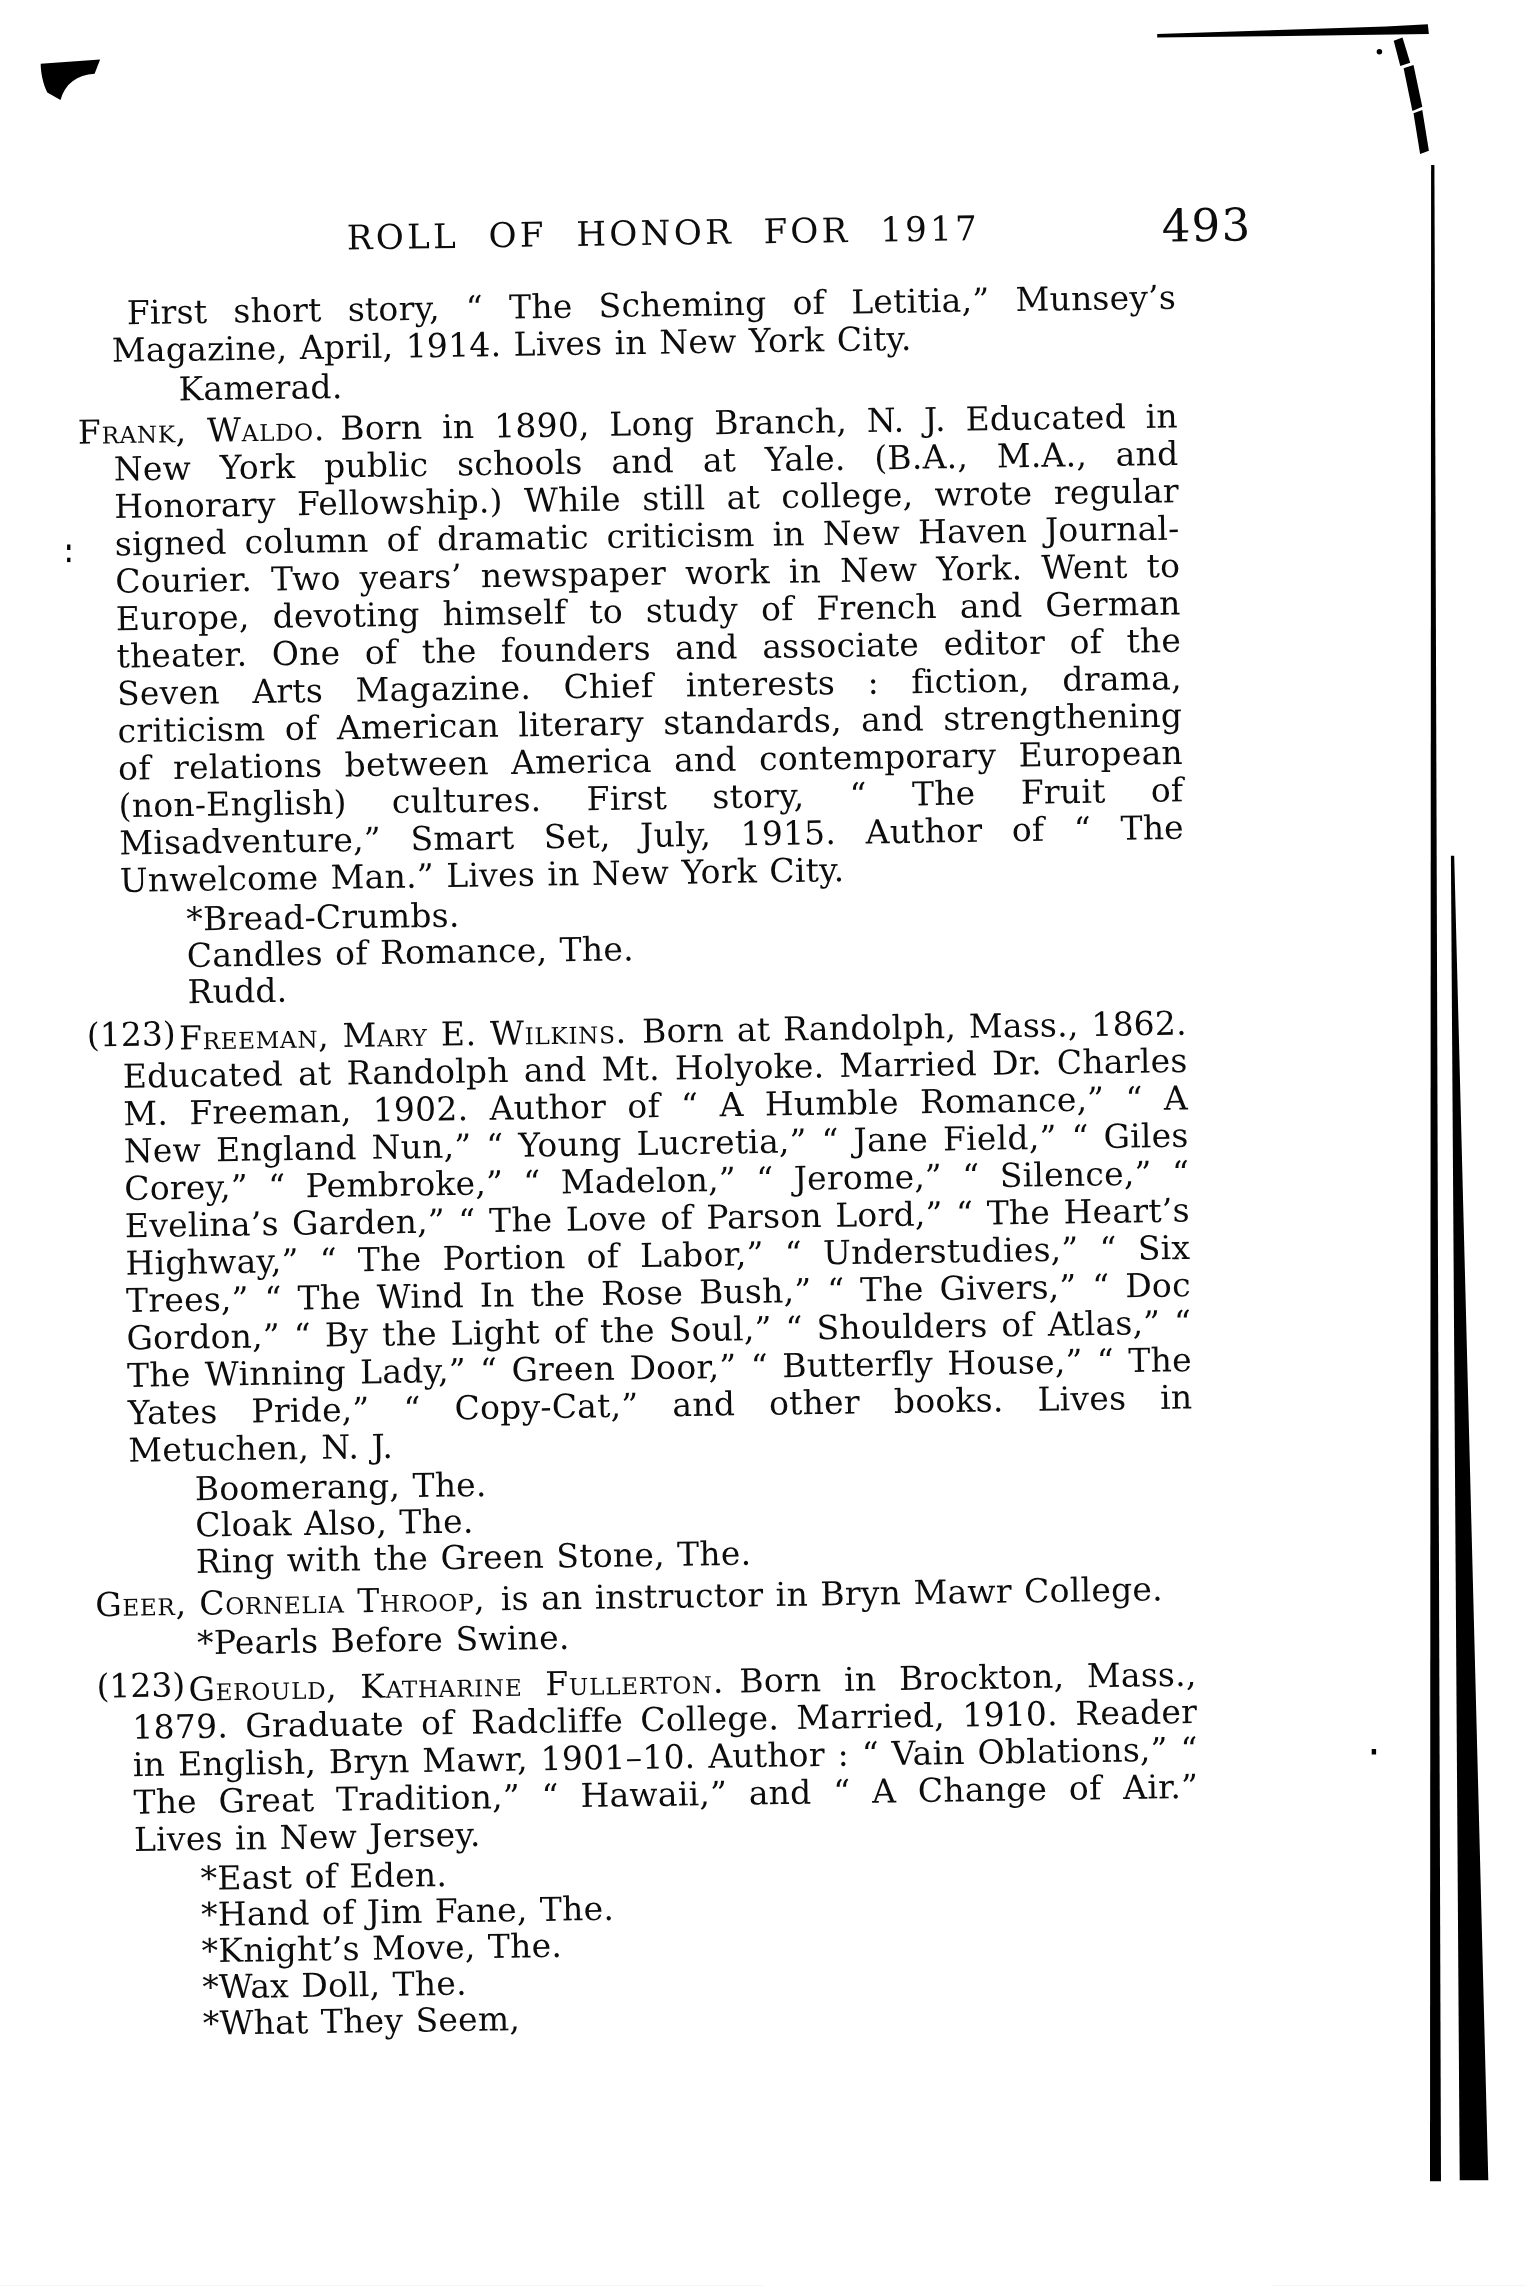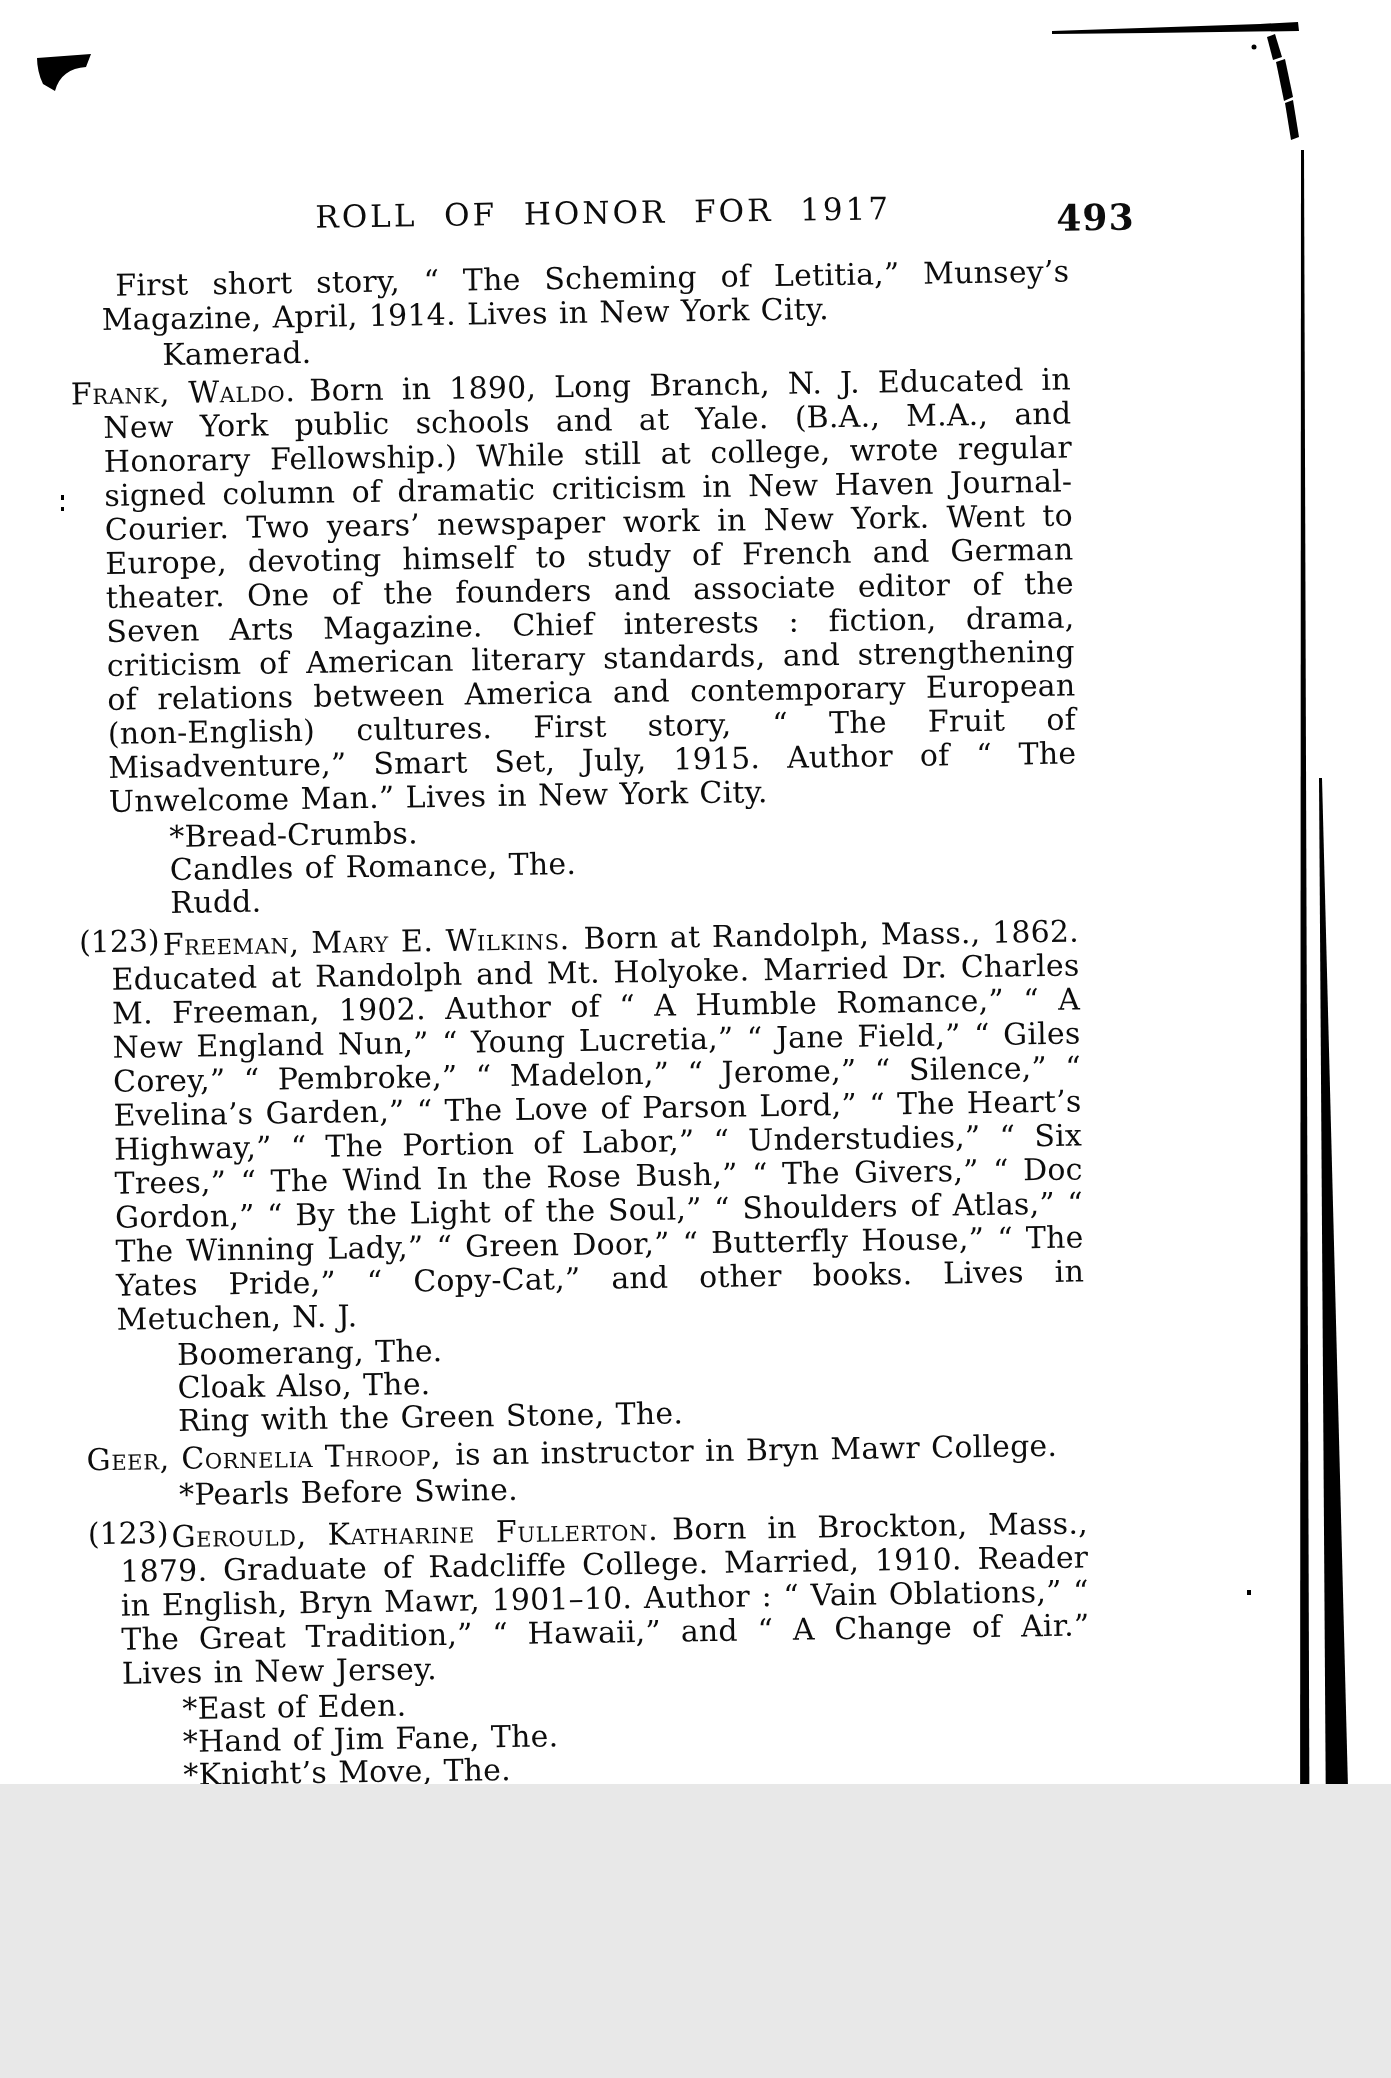--- a/index.html
+++ b/index.html
@@ -1,19 +1,19 @@
 <!DOCTYPE html>
 <html><head>
 <meta charset="utf-8">
 <style>
   html, body { margin: 0; padding: 0; background: #e8e8e8; }
   .page {
     position: relative;
     width: 1391px;
-    height: 1784px;
+    height: 2078px;
     background: #ffffff;
     overflow: hidden;
     font-family: "DejaVu Serif", "Liberation Serif", serif;
     color: #0d0d0d;
   }
   .artifacts {
     position: absolute;
     left: 0; top: 0;
     width: 1391px; height: 2078px;
     pointer-events: none;
@@ -39,24 +39,23 @@
   }
   .page-title {
     font-size: 31px;
     letter-spacing: 3px;
     word-spacing: 14px;
     white-space: nowrap;
   }
   .page-number {
     position: absolute;
     left: 988px;
-    top: 12px;
-    font-size: 36px;
+    top: 0;
+    font-size: 41px;
     letter-spacing: 1px;
-    font-weight: bold;
   }
   p.para {
     margin: 0;
     text-align: justify;
   }
   p.continuation {
     padding-left: 32px;
     text-indent: 14px;
   }
   p.entry {

